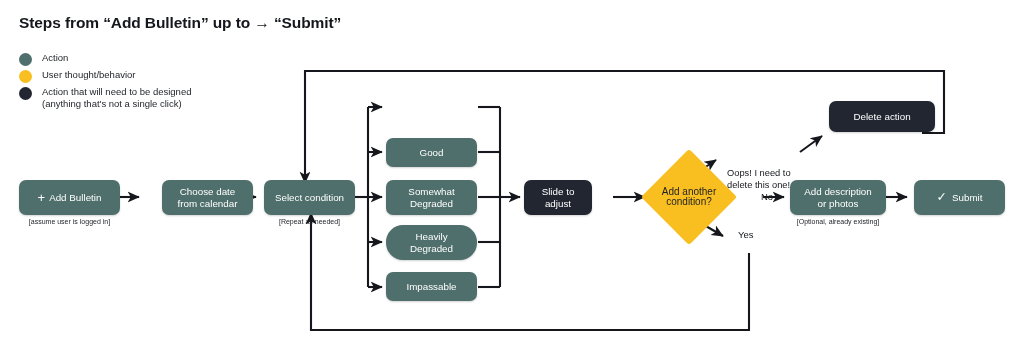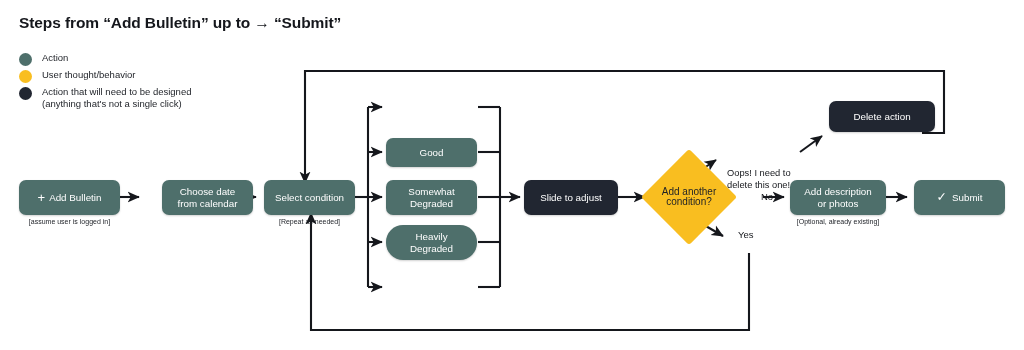--- a/index.html
+++ b/index.html
@@ -230,22 +230,25 @@
     <span>Good</span>
   </div>
   <div class="node action" style="left:386px; top:180px; width:91px; height:35px;">
     <span>Somewhat
 Degraded</span>
   </div>
   <div class="node action" style="left:386px; top:225px; width:91px; height:35px;border-radius:17px;">
     <span>Heavily
 Degraded</span>
   </div>
-
-  <div class="node designed" style="left:524px; top:180px; width:94px; height:35px;">
+  <div class="node action" style="left:386px; top:272px; width:91px; height:29px;">
+    <span>Impassable</span>
+  </div>
+
+  <div class="node designed" style="left:524px; top:180px; width:68px; height:35px;">
     <span>Slide to adjust</span>
   </div>
 
   <div class="diamond-wrap" style="left:655px; top:163px; width:68px; height:68px;">
     <div class="diamond-shape"></div>
     <div class="diamond-label">Add another
 condition?</div>
   </div>
 
   <div class="node designed" style="left:829px; top:101px; width:106px; height:31px;">

